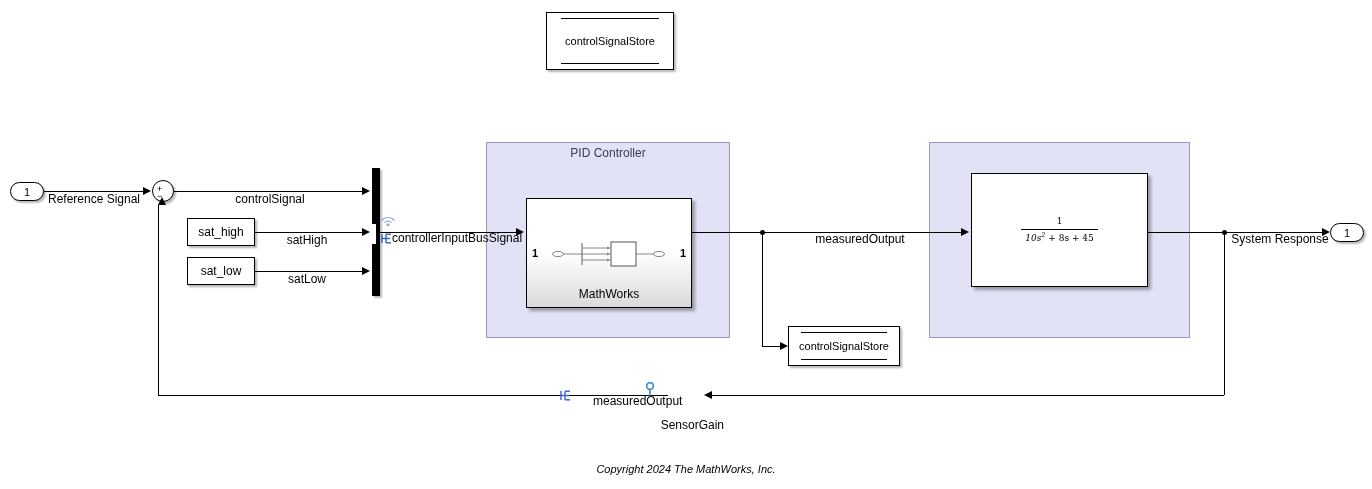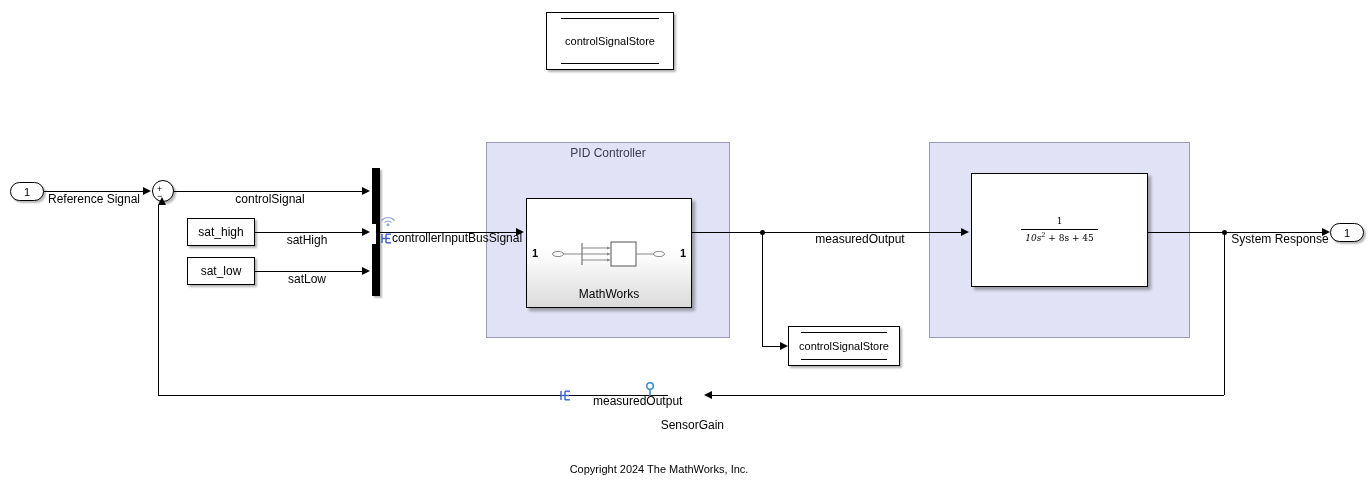--- a/index.html
+++ b/index.html
@@ -346,15 +346,15 @@
       <line x1="1" y1="2" x2="1" y2="11" stroke="#3a5fcd" stroke-width="1.4"></line>
       <line x1="1" y1="6.5" x2="5" y2="6.5" stroke="#3a5fcd" stroke-width="1.4"></line>
       <line x1="5" y1="2.2" x2="10" y2="2.2" stroke="#3a5fcd" stroke-width="1.4"></line>
       <line x1="5" y1="2.2" x2="5" y2="11" stroke="#3a5fcd" stroke-width="1.4"></line>
       <line x1="5" y1="6.5" x2="9" y2="6.5" stroke="#3a5fcd" stroke-width="1.4"></line>
       <line x1="5" y1="10.8" x2="10" y2="10.8" stroke="#3a5fcd" stroke-width="1.4"></line>
     </svg>
   </div>
   <div class="abs lbl" style="left:593px; top:387px;margin-top:8px;">measuredOutput</div>
 
-  <div class="abs copyright" style="left:459px; top:463px; width:400px;">Copyright 2024 The MathWorks, Inc.</div>
+  <div class="abs copyright" style="left:486px; top:463px; width:400px;font-style:italic;">Copyright 2024 The MathWorks, Inc.</div>
 
 </div>
 
 </body></html>

